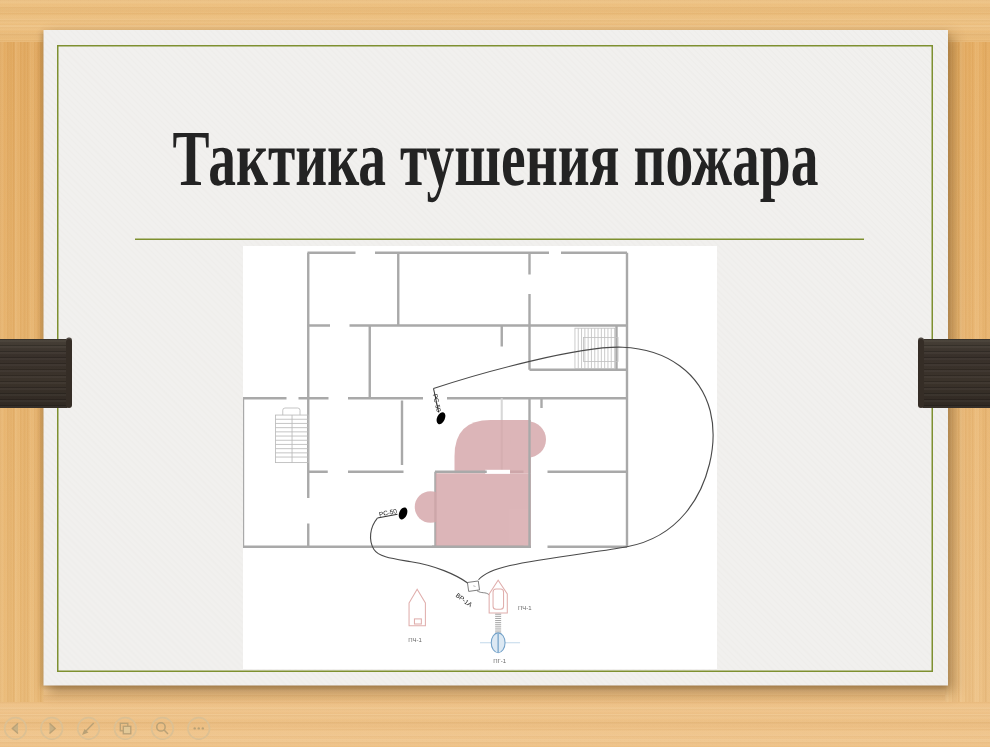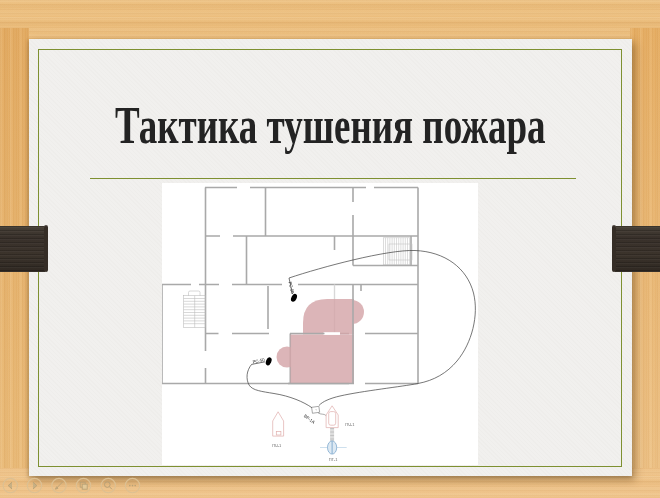--- a/index.html
+++ b/index.html
@@ -29,21 +29,21 @@
   .woodR{position:absolute;left:630px;top:28px;width:30px;height:440px;
     background:
       repeating-linear-gradient(90deg,
         rgba(170,110,40,0.08) 0px, rgba(255,248,230,0.06) 1.5px,
         rgba(170,110,40,0.0) 3px, rgba(255,248,230,0.08) 4.5px),
       repeating-linear-gradient(90deg,
         rgba(255,246,225,0.10) 0px, rgba(255,246,225,0) 4px,
         rgba(150,95,30,0.05) 6px, rgba(150,95,30,0) 10px),
       linear-gradient(180deg,#e6ad62 0%,#edc083 100%);
   }
-  .slide{position:absolute;left:28.5px;top:39px;width:603.5px;height:436.5px;
+  .slide{position:absolute;left:28.5px;top:20px;width:603.5px;height:436.5px;
     background:
       repeating-linear-gradient(45deg, rgba(120,110,90,0.018) 0 1px, rgba(255,255,255,0) 1px 3px),
       #f1f0ee;
     box-shadow:3px 4px 8px rgba(80,50,10,0.42), -1px 1px 3px rgba(80,50,10,0.25);
   }
   .frame{position:absolute;left:9px;top:9.5px;width:582.5px;height:416.5px;
     border:1.4px solid #7e9030;}
   .title{position:absolute;left:-5px;top:60px;width:603px;text-align:center;
     font-family:"Liberation Serif",serif;font-weight:bold;color:#232323;
     font-size:53px;letter-spacing:0;white-space:nowrap;line-height:1;

